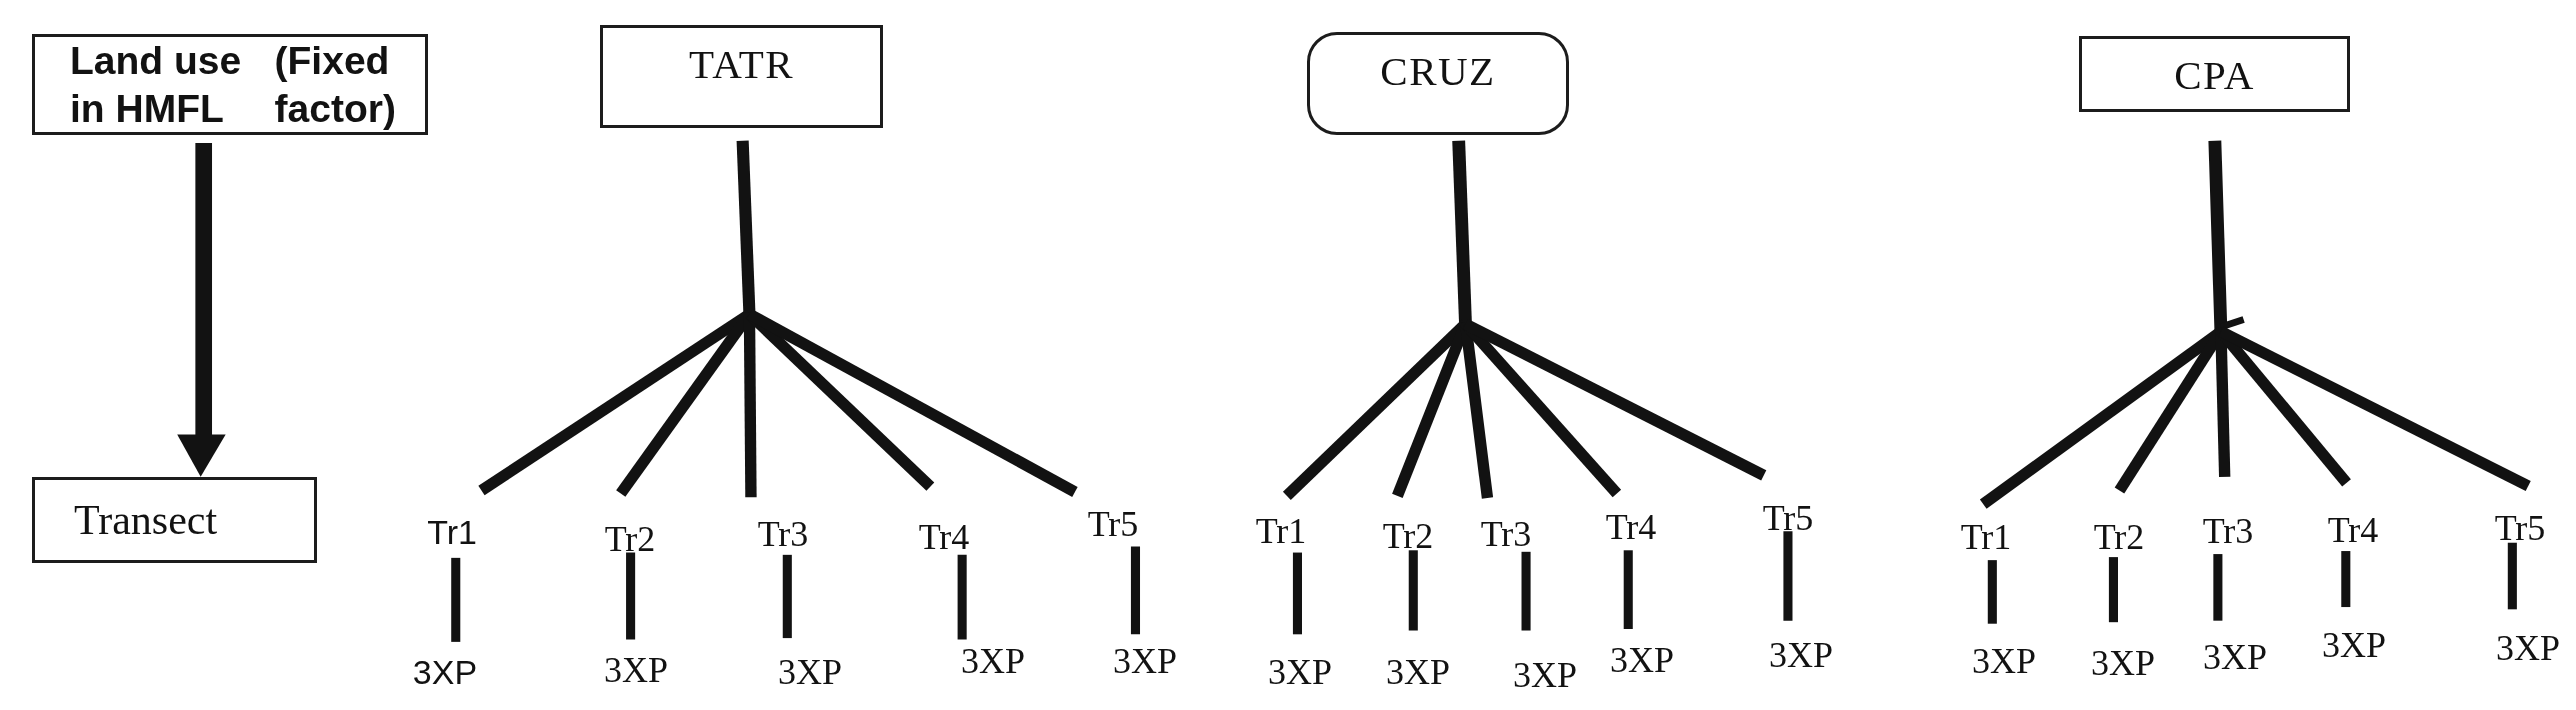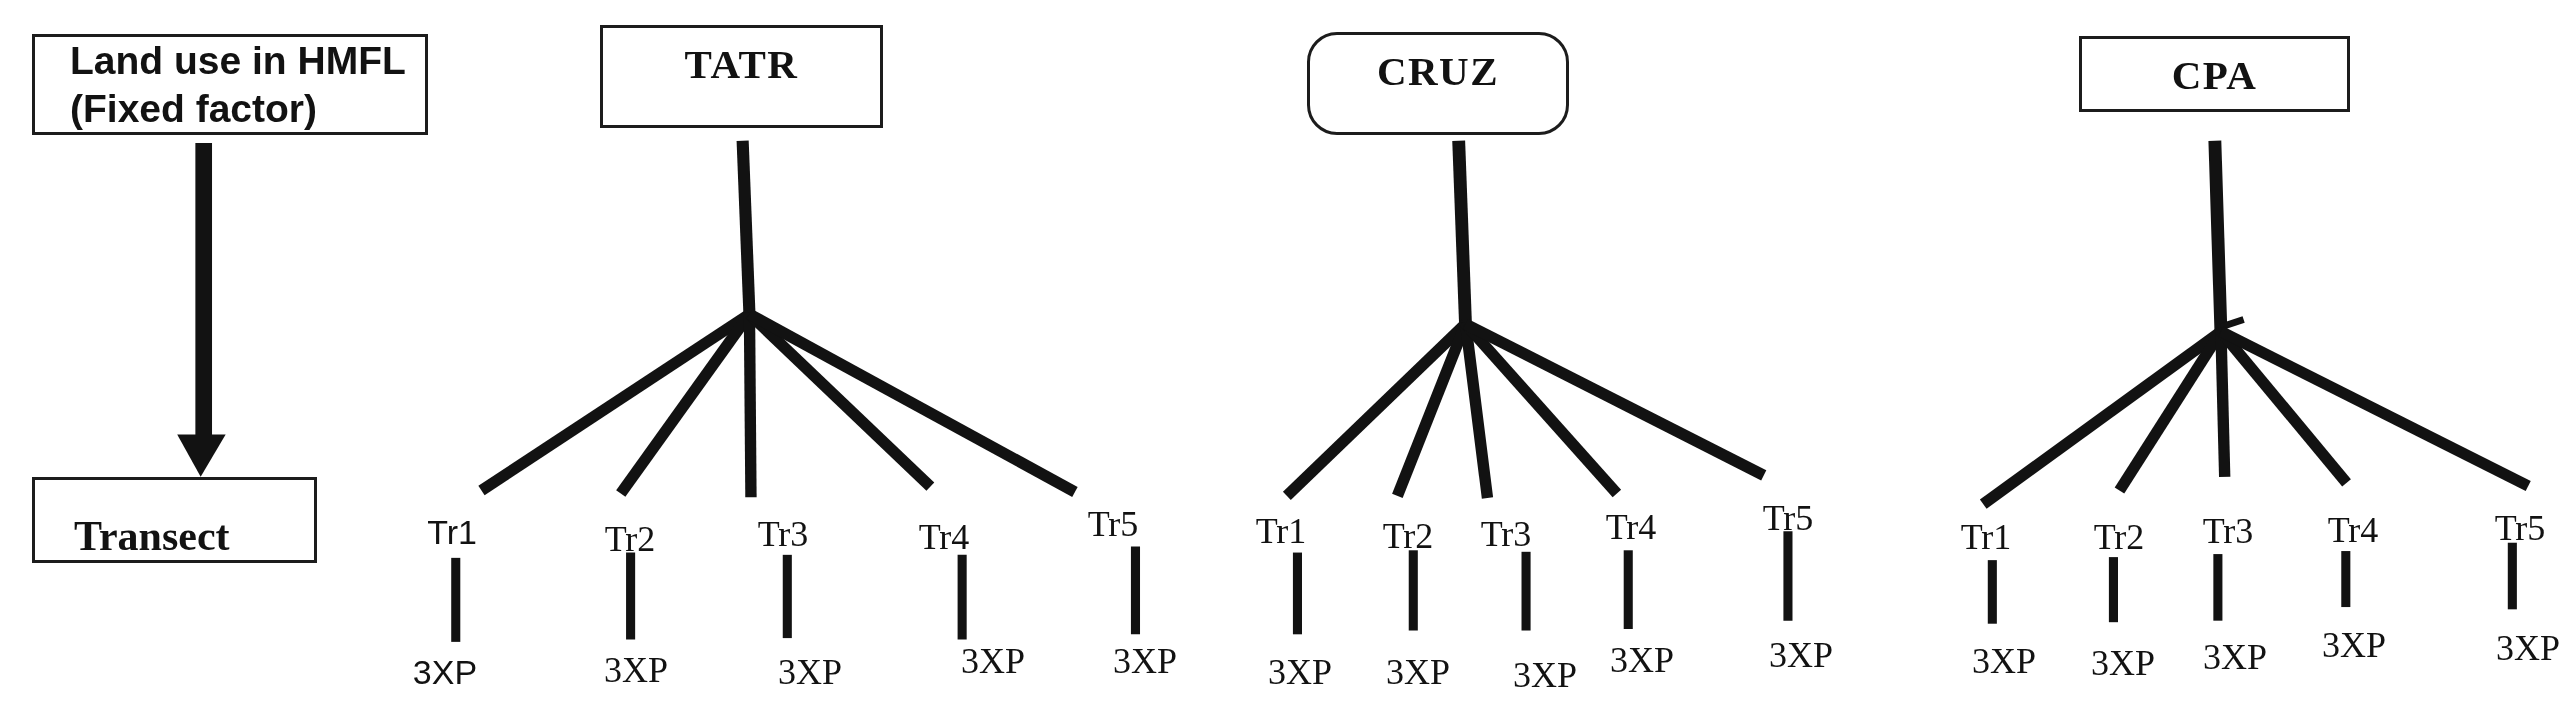--- a/index.html
+++ b/index.html
@@ -21,34 +21,34 @@
   svg.wires polygon{fill:var(--ink);}
 
   .box{
     position:absolute;
     background:var(--bg);
     border:3px solid #1c1c1c;
     box-sizing:border-box;
   }
   .box.landuse{
     border-width:3.8px;
-    display:flex;flex-direction:column;justify-content:center;
+    display:flex;flex-direction:row;justify-content:center;
     padding-left:35px;
     font-family:"Liberation Sans","DejaVu Sans",sans-serif;
     font-weight:700;font-size:39px;line-height:48px;
   }
   .box.transect{
-    display:flex;align-items:flex-end;
+    display:flex;align-items:center;
     padding-left:39px;
-    font-weight:700;font-size:42px;
+    font-weight:400;font-size:42px;
   }
   .box.site{
     text-align:center;
     padding-top:12px;
-    font-weight:700;font-size:41px;
+    font-weight:400;font-size:41px;
     letter-spacing:1.5px;
   }
   .tr-label,.plot-label{
     position:absolute;
     transform:translateX(-50%);
     font-size:36px;
     white-space:nowrap;
   }
   .sansvar{
     font-family:"Liberation Sans","DejaVu Sans",sans-serif;

